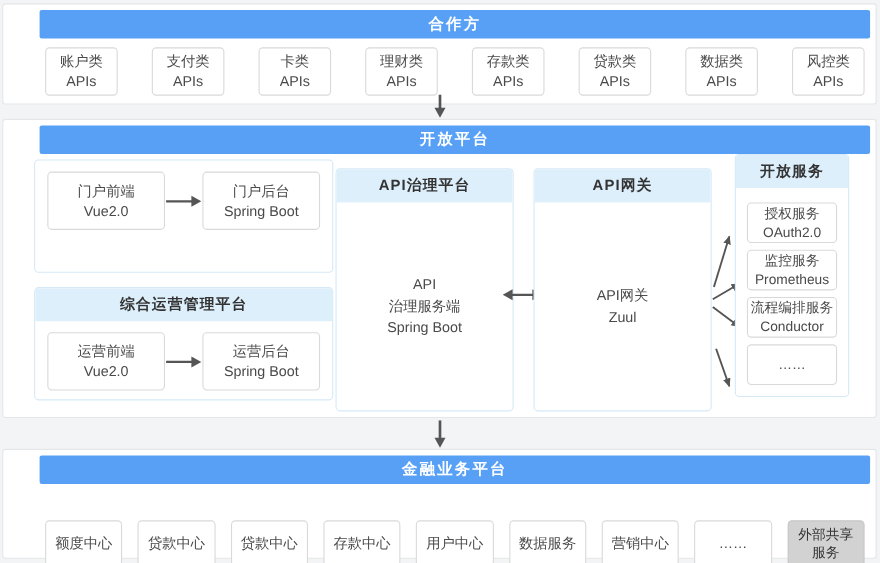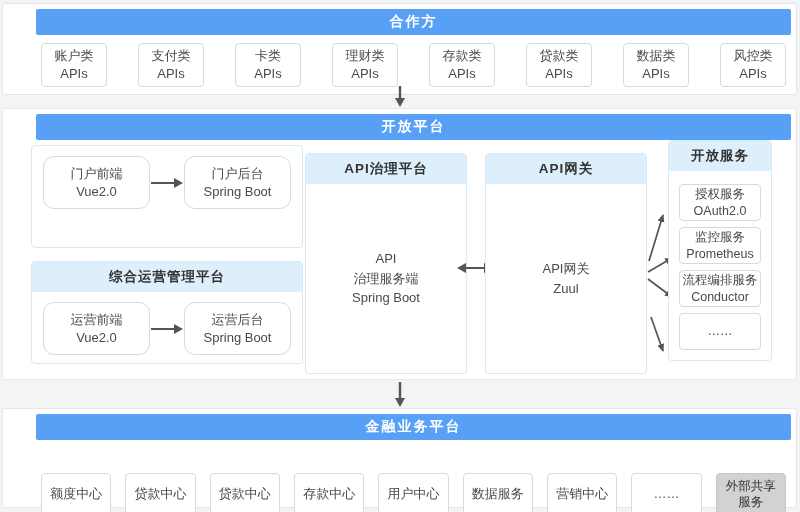--- a/index.html
+++ b/index.html
@@ -45,21 +45,21 @@
   .panel + .panel{margin-top:13px;}
   .colB{left:302px;top:44px;width:162px;height:221px;}
   .colC{left:482px;top:44px;width:162px;height:221px;}
   .colD{left:665px;top:31px;width:104px;height:221px;}
   .panel-hd{
     height:30px;background:#ddeffb;color:#333333;
     font-size:13.5px;font-weight:bold;letter-spacing:1px;
     display:flex;align-items:center;justify-content:center;
   }
   .panel-bd{display:flex;align-items:center;padding:10px 11px;}
-  .fe-box,.be-box{flex:1;height:53px;border-radius:11px;}
+  .fe-box,.be-box{flex:1;height:53px;}
   .col-bd{
     height:calc(100% - 30px);display:flex;flex-direction:column;
     align-items:center;justify-content:center;
     font-size:13px;line-height:1.5;color:#4a4a4a;text-align:center;
   }
   .svc-list{padding:13px 10px 0 10px;}
   .svc-box{height:37px;margin-bottom:6px;font-size:12.5px;line-height:1.3;}
   .svc-box .l2:empty{display:none;}
   
   .centers-row{display:flex;gap:14px;margin:33px 10px 0 10px;justify-content:space-between;}

